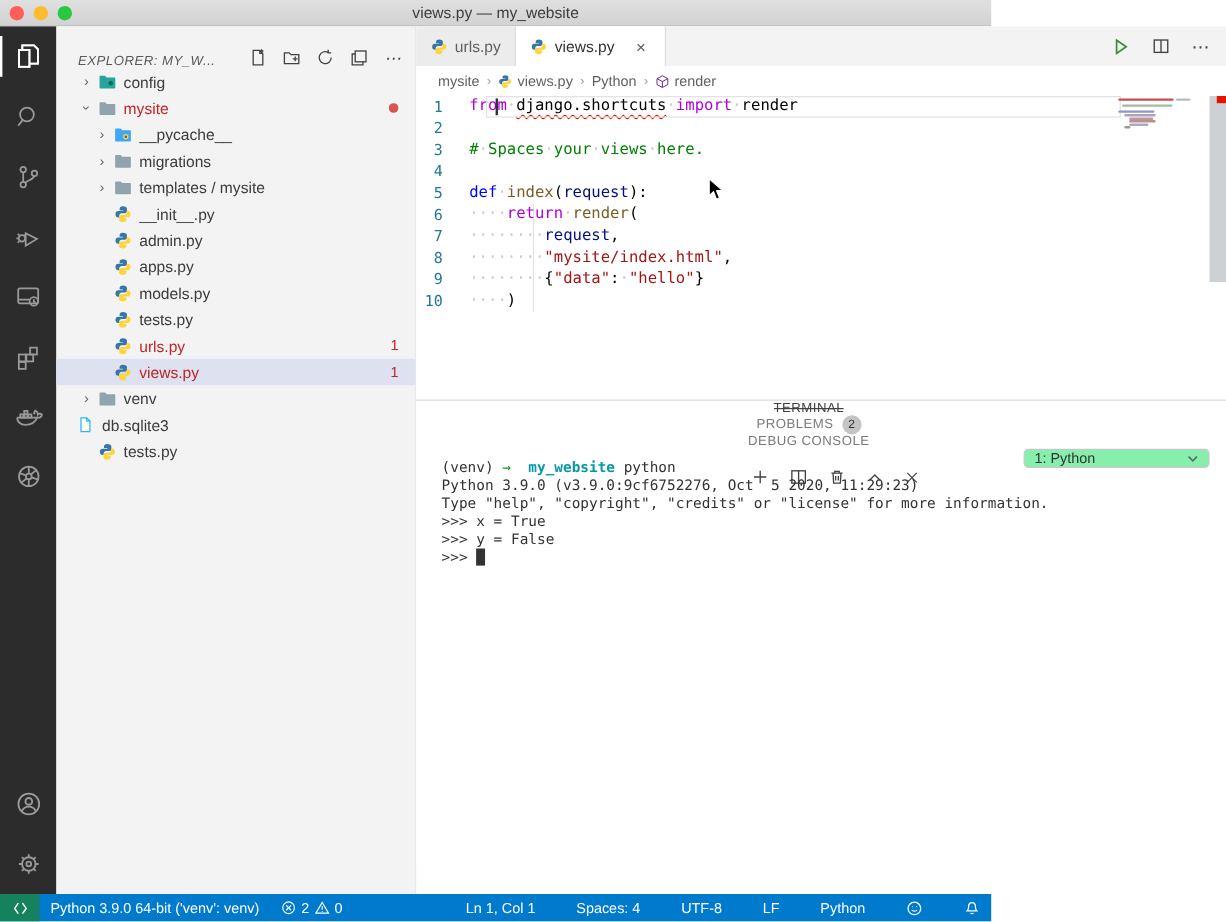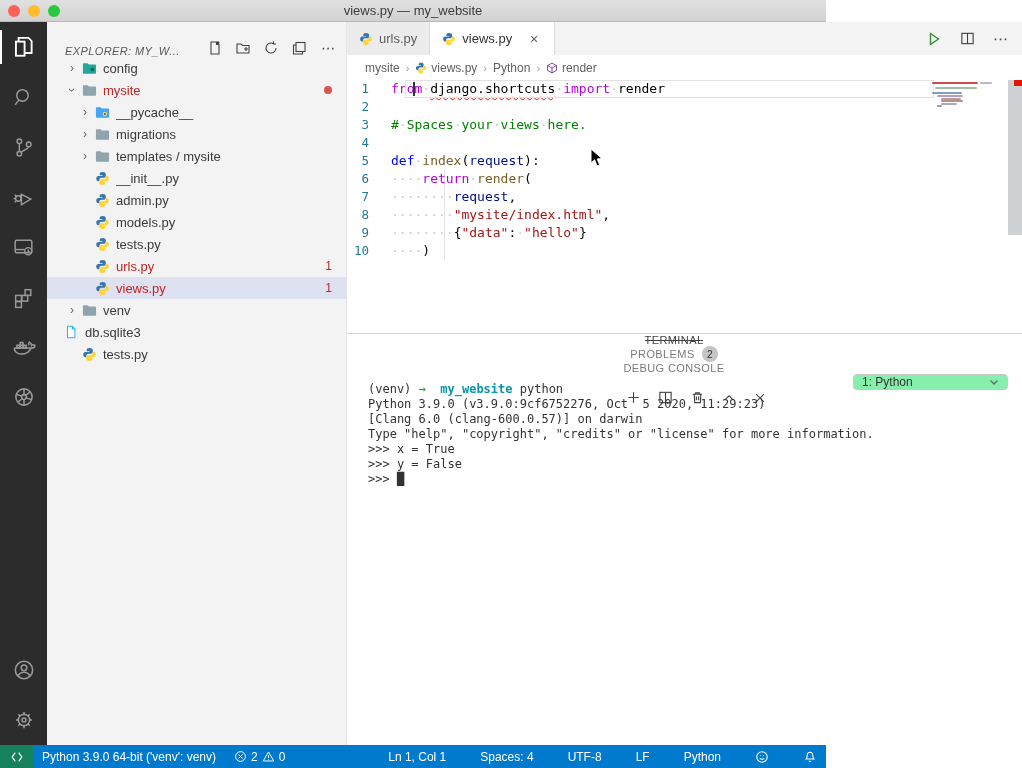--- a/index.html
+++ b/index.html
@@ -300,20 +300,30 @@
         </div>
         <div class="trow" style="padding-left: 31px;">
           <span class="chev"></span>
           <span class="ficon">
             <svg width="15" height="15" viewBox="0 0 16 16">
               <path fill="#3776ab" d="M7.9 1C5.9 1 5 1.9 5 3.1v1.5h3v.6H3.8C2.3 5.2 1.3 6.3 1.3 8c0 1.7.8 2.9 2.4 2.9h1V9.2c0-1.1.9-2 2-2h3c1 0 1.8-.8 1.8-1.8V3.1C11.5 1.9 10.2 1 7.9 1z"></path>
               <path fill="#ffd43b" d="M8.1 15c2 0 2.9-.9 2.9-2.1v-1.5H8v-.6h4.2c1.5 0 2.5-1.1 2.5-2.8 0-1.7-.8-2.9-2.4-2.9h-1v1.7c0 1.1-.9 2-2 2h-3c-1 0-1.8.8-1.8 1.8v2.3C4.5 14.1 5.8 15 8.1 15z"></path>
             </svg>
           </span>
           <span class="lbl">admin.py</span>
+        </div>
+        <div class="trow" style="padding-left: 31px;">
+          <span class="chev"></span>
+          <span class="ficon">
+            <svg width="15" height="15" viewBox="0 0 16 16">
+              <path fill="#3776ab" d="M7.9 1C5.9 1 5 1.9 5 3.1v1.5h3v.6H3.8C2.3 5.2 1.3 6.3 1.3 8c0 1.7.8 2.9 2.4 2.9h1V9.2c0-1.1.9-2 2-2h3c1 0 1.8-.8 1.8-1.8V3.1C11.5 1.9 10.2 1 7.9 1z"></path>
+              <path fill="#ffd43b" d="M8.1 15c2 0 2.9-.9 2.9-2.1v-1.5H8v-.6h4.2c1.5 0 2.5-1.1 2.5-2.8 0-1.7-.8-2.9-2.4-2.9h-1v1.7c0 1.1-.9 2-2 2h-3c-1 0-1.8.8-1.8 1.8v2.3C4.5 14.1 5.8 15 8.1 15z"></path>
+            </svg>
+          </span>
+          <span class="lbl">apps.py</span>
         </div>
         <div class="trow" style="padding-left: 31px;">
           <span class="chev"></span>
           <span class="ficon">
             <svg width="15" height="15" viewBox="0 0 16 16">
               <path fill="#3776ab" d="M7.9 1C5.9 1 5 1.9 5 3.1v1.5h3v.6H3.8C2.3 5.2 1.3 6.3 1.3 8c0 1.7.8 2.9 2.4 2.9h1V9.2c0-1.1.9-2 2-2h3c1 0 1.8-.8 1.8-1.8V3.1C11.5 1.9 10.2 1 7.9 1z"></path>
               <path fill="#ffd43b" d="M8.1 15c2 0 2.9-.9 2.9-2.1v-1.5H8v-.6h4.2c1.5 0 2.5-1.1 2.5-2.8 0-1.7-.8-2.9-2.4-2.9h-1v1.7c0 1.1-.9 2-2 2h-3c-1 0-1.8.8-1.8 1.8v2.3C4.5 14.1 5.8 15 8.1 15z"></path>
             </svg>
           </span>
           <span class="lbl">models.py</span>
@@ -514,21 +524,20 @@
           <span>
               <svg width="14" height="14" viewBox="0 0 16 16">
                 <path d="M3.5 3.5 L12.5 12.5 M12.5 3.5 L3.5 12.5"></path>
               </svg>
             </span>
         </div>
       </div>
       <div class="terminal" id="terminal">
           <div class="t-line"><span class="seg-t-plain">(venv) </span><span class="seg-t-green">→</span><span class="seg-t-plain">  </span><span class="seg-t-cyan">my_website</span><span class="seg-t-plain"> python</span></div>
           <div class="t-line"><span class="seg-t-plain">Python 3.9.0 (v3.9.0:9cf6752276, Oct  5 2020, 11:29:23)</span></div>
-          <div class="t-line"><span class="seg-t-plain">[Clang 6.0 (clang-600.0.57)] on darwin</span></div>
           <div class="t-line"><span class="seg-t-plain">Type "help", "copyright", "credits" or "license" for more information.</span></div>
           <div class="t-line"><span class="seg-t-plain">&gt;&gt;&gt; x = True</span></div>
           <div class="t-line"><span class="seg-t-plain">&gt;&gt;&gt; y = False</span></div>
           <div class="t-line"><span class="seg-t-plain">&gt;&gt;&gt; </span><span class="seg-t-cursor">█</span></div>
         </div>
     </div>
   </div>
 
   <div class="statusbar">
     <div class="sb-remote">

